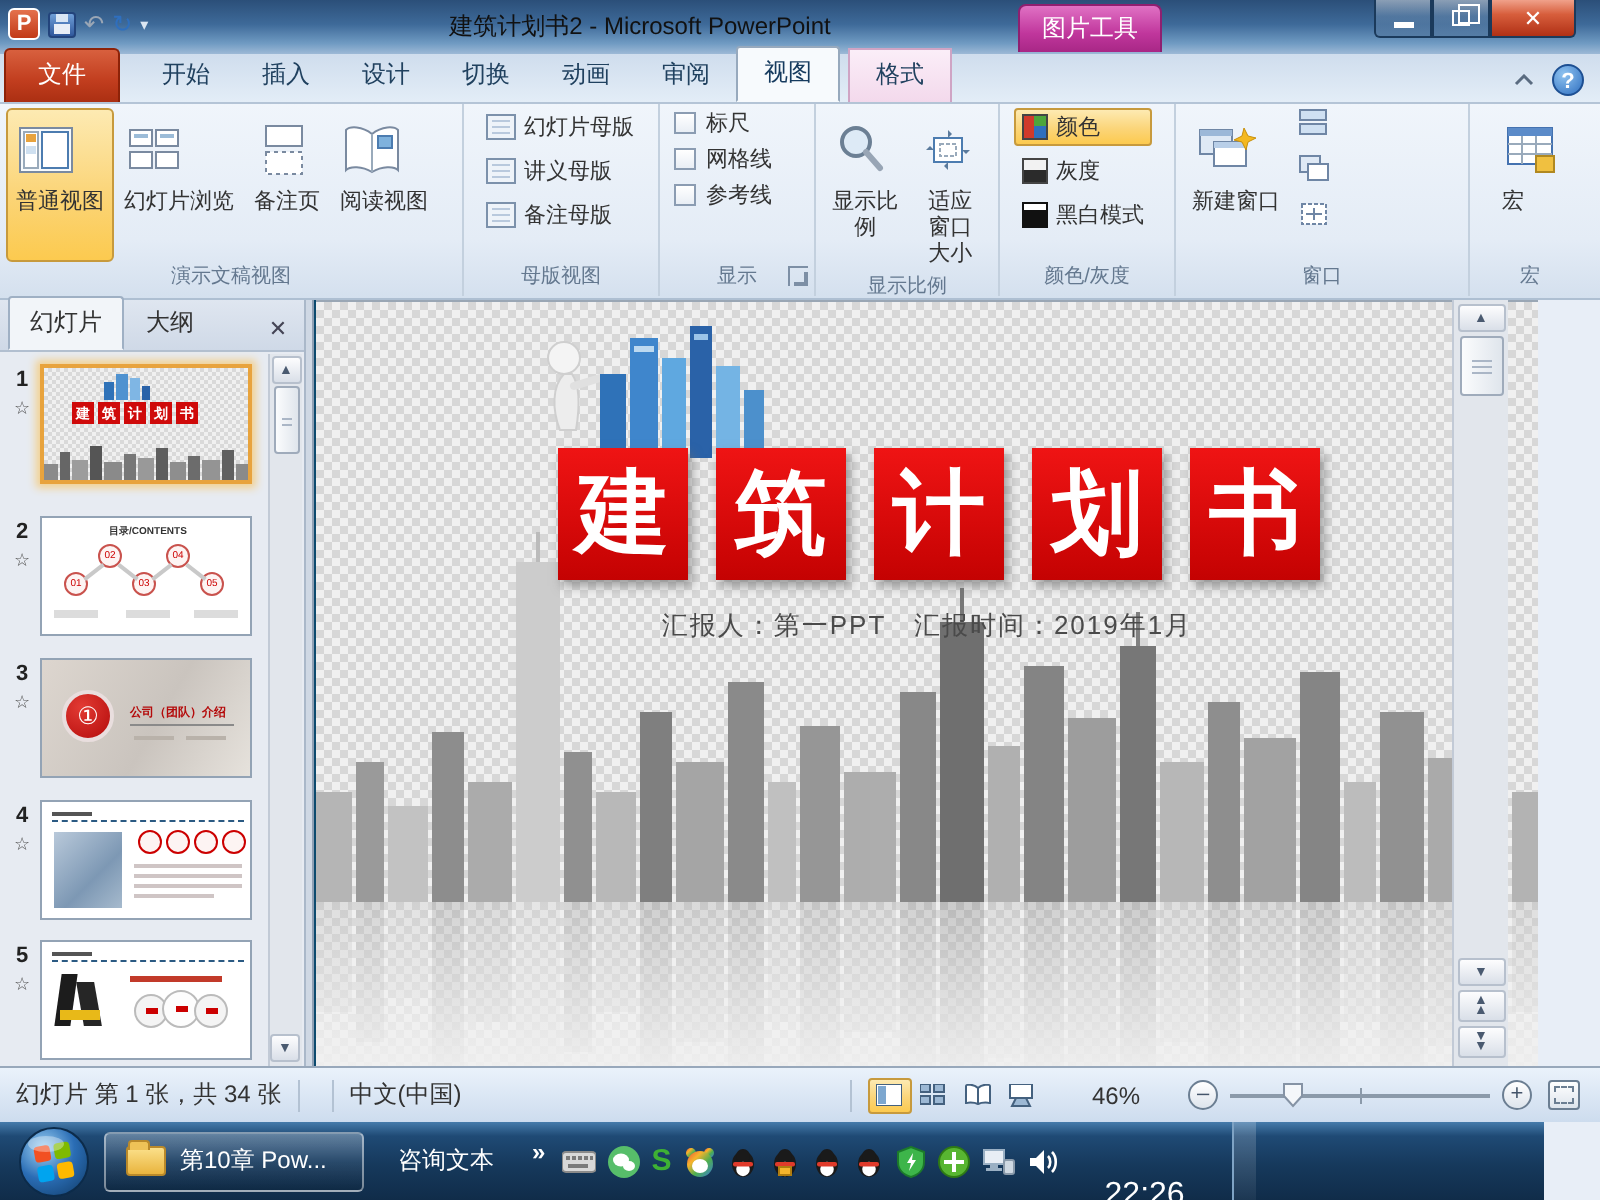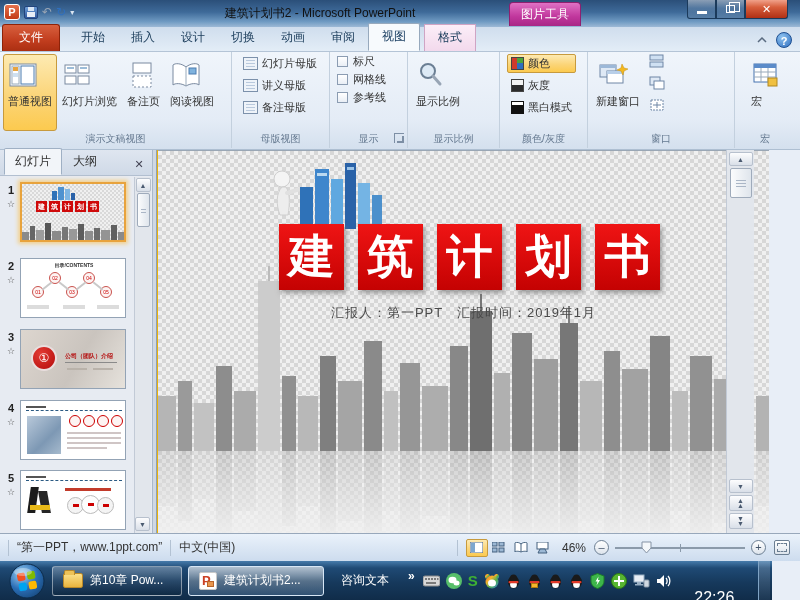--- a/index.html
+++ b/index.html
@@ -64,21 +64,21 @@
   .chkbox { width:11px; height:11px; border:1px solid #8b9cb2; background:linear-gradient(180deg,#fff,#e9eef5); }
   .launcher { position:absolute; right:3px; top:2px; width:10px; height:10px; border-left:1px solid #7d8fa5; border-top:1px solid #7d8fa5; }
   .launcher::after { content:""; position:absolute; right:0px; bottom:0px; width:5px; height:5px;
     border-right:2px solid #7d8fa5; border-bottom:2px solid #7d8fa5; }
   .daro { font-size:7px; color:#444; margin-top:1px; }
   .msicon { width:15px; height:13px; border:1px solid #7c91ab; background:#eef3f9; position:relative; }
   .msicon::after { content:""; position:absolute; left:2px; top:2px; right:2px; bottom:2px;
     background:repeating-linear-gradient(0deg,#b9c9dd 0 1px,transparent 1px 3px); }
 
   
-  .workarea { position:absolute; left:0; top:150px; width:756px; height:383px; background:#eab308; }
+  .workarea { position:absolute; left:0; top:150px; width:756px; height:383px; background:#0c4a6e; }
   .leftpane { position:absolute; left:0; top:0; width:153px; height:383px; background:#e7ebf2; border-right:1px solid #aab8c9; }
   .panetabs { height:26px; display:flex; align-items:flex-end; background:linear-gradient(180deg,#dfe6f0,#cfd9e7);
     border-bottom:1px solid #b2bfd0; padding-left:4px; }
   .ptab { font-size:12px; color:#333; padding:4px 10px; border:1px solid transparent; }
   .ptab.active { background:#f2f5f9; border:1px solid #9fb0c4; border-bottom-color:#f2f5f9; border-radius:2px 2px 0 0; }
   .pclose { margin-left:auto; margin-right:5px; margin-bottom:4px; font-size:11px; color:#445; width:16px; text-align:center; }
   .thumbrow { position:absolute; left:2px; display:flex; }
   .thumbnum { width:18px; text-align:center; padding-top:2px; }
   .thumbnum .n { font-size:11px; font-weight:bold; color:#222; display:block; }
   .thumbnum .s { font-size:9px; color:#555; display:block; margin-top:3px; }
@@ -312,20 +312,33 @@
     <div class="rgroup" style="width:92px">
       <div class="rbody">
         <div class="bigbtn">
           <span class="bicon">
             <svg width="28" height="30">
                 <circle cx="12" cy="11" r="7" fill="#ddeaf6" stroke="#6b7f94" stroke-width="2"></circle>
                 <line x1="17" y1="16" x2="24" y2="24" stroke="#98a5b5" stroke-width="3" stroke-linecap="round"></line>
               </svg>
           </span>
           <span class="blabel">显示比例</span>
+        </div>
+        <div class="bigbtn" style="width:52px">
+          <span class="bicon">
+            <svg width="30" height="30">
+                <rect x="8" y="9" width="14" height="12" fill="#fff" stroke="#4c7cb0"></rect>
+                <rect x="11" y="12" width="8" height="6" fill="none" stroke="#9ab" stroke-dasharray="2,1"></rect>
+                <polygon points="8,15 4,15 6,13" fill="#5a7a9c"></polygon>
+                <polygon points="22,15 26,15 24,17" fill="#5a7a9c"></polygon>
+                <polygon points="15,9 15,5 17,7" fill="#5a7a9c"></polygon>
+                <polygon points="15,21 15,25 13,23" fill="#5a7a9c"></polygon>
+              </svg>
+          </span>
+          <span class="blabel">适应窗口大小</span>
         </div>
       </div>
       <div class="rlabel">显示比例</div>
     </div>
 
     <div class="rgroup" style="width:88px">
       <div class="rbody">
         <div class="smallcol">
           <div class="smallbtn selected">
             <svg width="13" height="13">
@@ -633,22 +646,22 @@
       <div class="vthumb"></div>
       <div class="vbottom">
         <div class="sarrow">▼</div>
         <div class="sarrow dbl">▲<br>▲</div>
         <div class="sarrow dbl">▼<br>▼</div>
       </div>
     </div>
   </div>
 
   <div class="statusbar">
+    <span style="margin-left:8px">幻灯片 第 1 张，共 34 张</span>
     <span class="sdiv"></span>
-    <span>“第一PPT，www.1ppt.com”</span>
     <span class="sdiv"></span>
     <span>中文(中国)</span>
     <span class="sdiv" style="margin-left:auto"></span>
     <span class="viewbtn active">
       <svg width="13" height="11">
           <rect x="0" y="0" width="13" height="11" fill="#fff" stroke="#44617f"></rect>
           <rect x="1" y="1" width="4" height="9" fill="#7da7cf"></rect>
         </svg>
     </span>
     <span class="viewbtn">
@@ -666,21 +679,21 @@
           <path d="M7 2 C5 0,1 0,1 1 L1 10 C1 9,5 9,7 10 C9 9,13 9,13 10 L13 1 C13 0,9 0,7 2 Z" fill="#fff" stroke="#44617f"></path>
           <line x1="7" y1="2" x2="7" y2="10" stroke="#44617f"></line>
         </svg>
     </span>
     <span class="viewbtn">
       <svg width="13" height="12">
           <rect x="1" y="0" width="11" height="7" fill="#fff" stroke="#44617f"></rect>
           <polygon points="4,7 9,7 11,11 2,11" fill="#9cb8d4" stroke="#44617f"></polygon>
         </svg>
     </span>
-    <span style="margin:0 8px">46%</span>
+    <span style="margin:0 24px">46%</span>
     <span class="zcirc">–</span>
     <span class="ztrack">
       <span class="ztick"></span>
       <span class="zthumb">
         <svg width="11" height="13">
             <polygon points="1,1 10,1 10,7 5.5,12 1,7" fill="#f4f7fa" stroke="#8593a5"></polygon>
           </svg>
       </span>
     </span>
     <span class="zcirc">+</span>
@@ -705,27 +718,20 @@
           <rect x="20" y="20" width="8" height="8" rx="2" fill="#ffb900"></rect>
         </g>
         <ellipse cx="15" cy="10" rx="9" ry="4" fill="#fff" opacity="0.35"></ellipse>
       </svg>
     </div>
 
     <div class="taskbtn" style="width:130px">
       <span class="folder"></span>
       <span>第10章 Pow...</span>
     </div>
-    <div class="taskbtn active" style="width:136px">
-      <span class="pptfile">
-          <span class="p">P</span>
-          <span class="o"></span>
-        </span>
-      <span>建筑计划书2...</span>
-    </div>
     <div class="taskbtn" style="min-width:70px;background:none;border-color:transparent">
       <span>咨询文本</span>
     </div>
     <span class="chev">»</span>
 
     <div class="tray">
       <svg width="17" height="13">
           <rect x="0" y="2" width="17" height="10" rx="2" fill="#d8d8d8" stroke="#8a8a8a"></rect>
           <g fill="#7a7a7a">
             <rect x="2" y="4" width="2" height="2"></rect>

